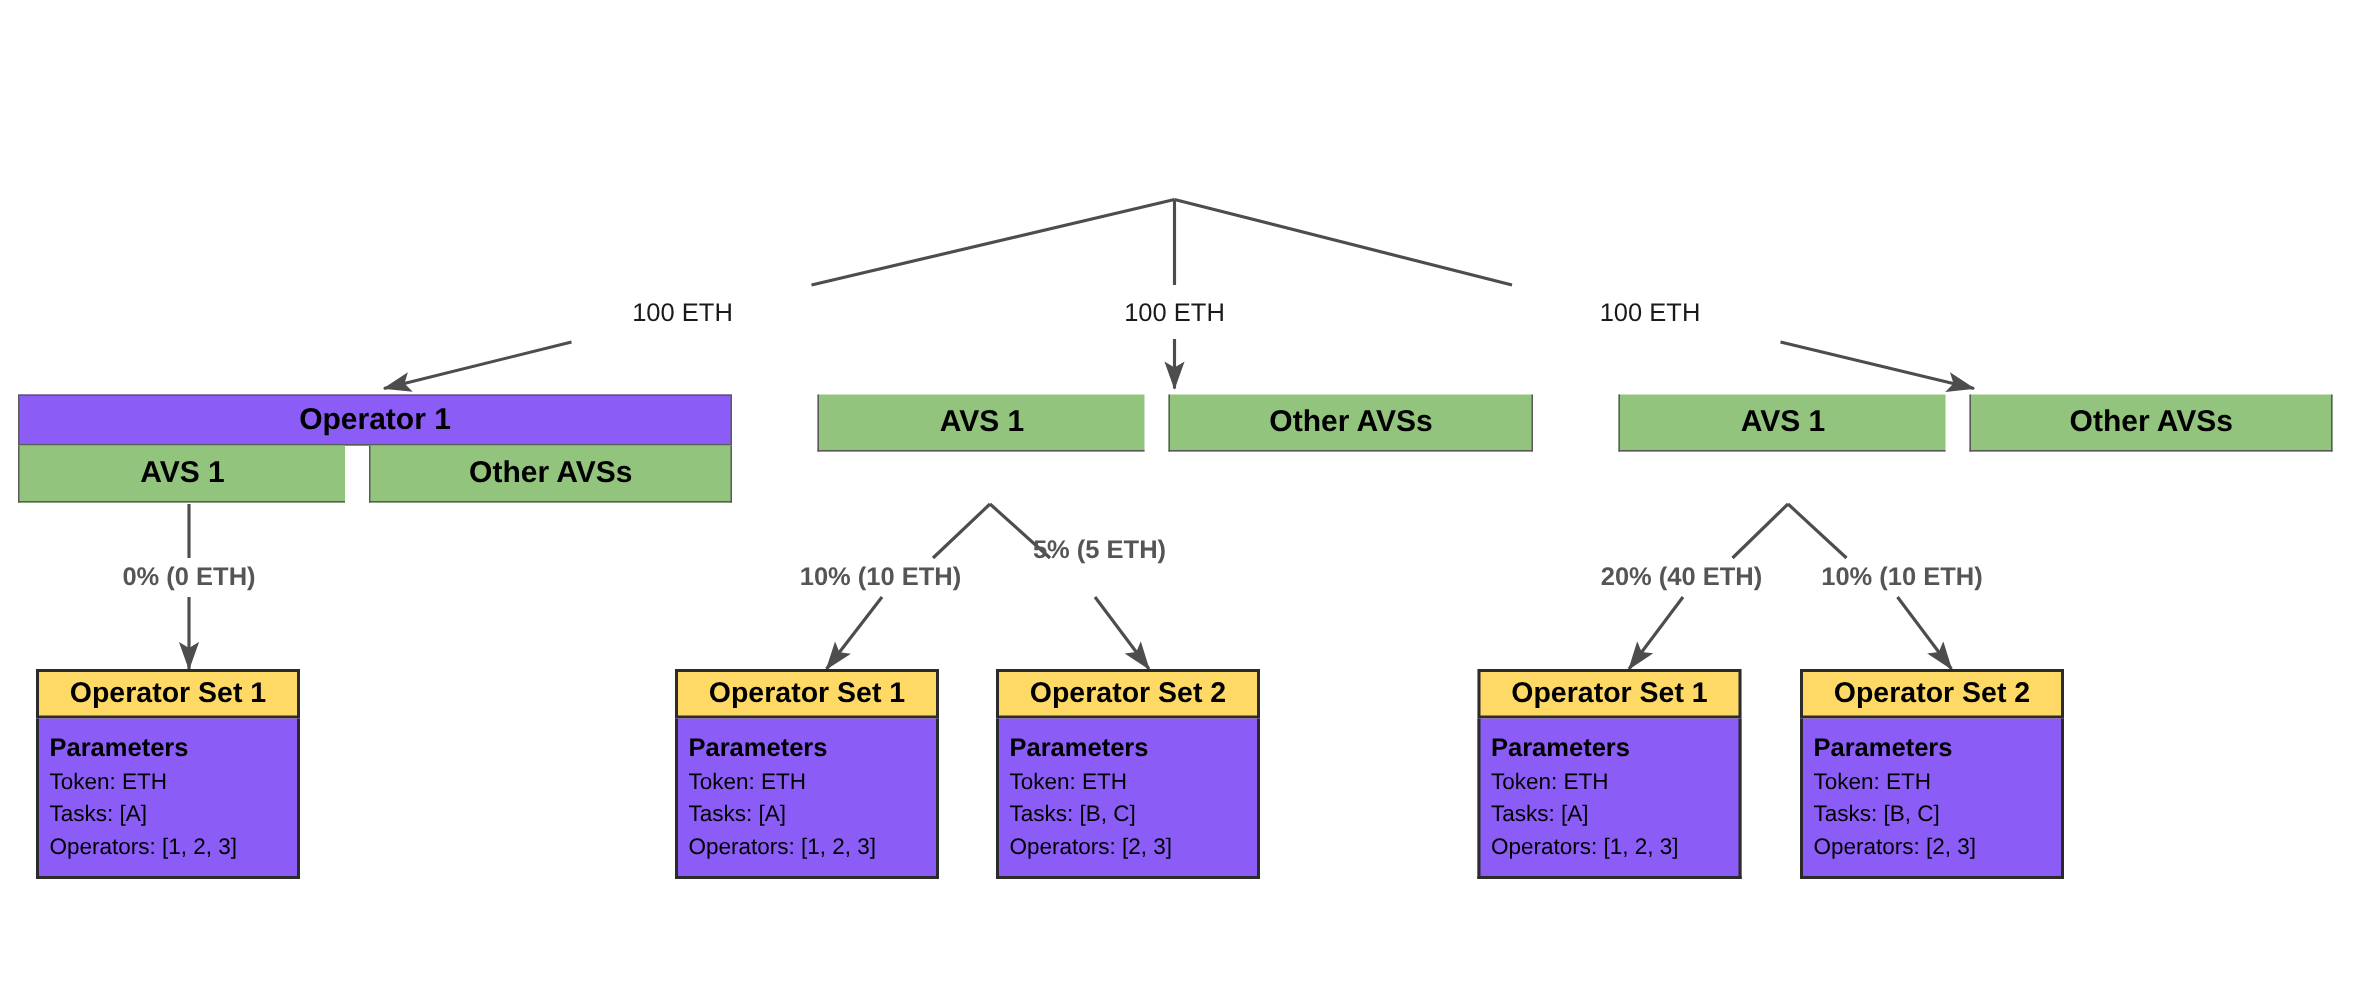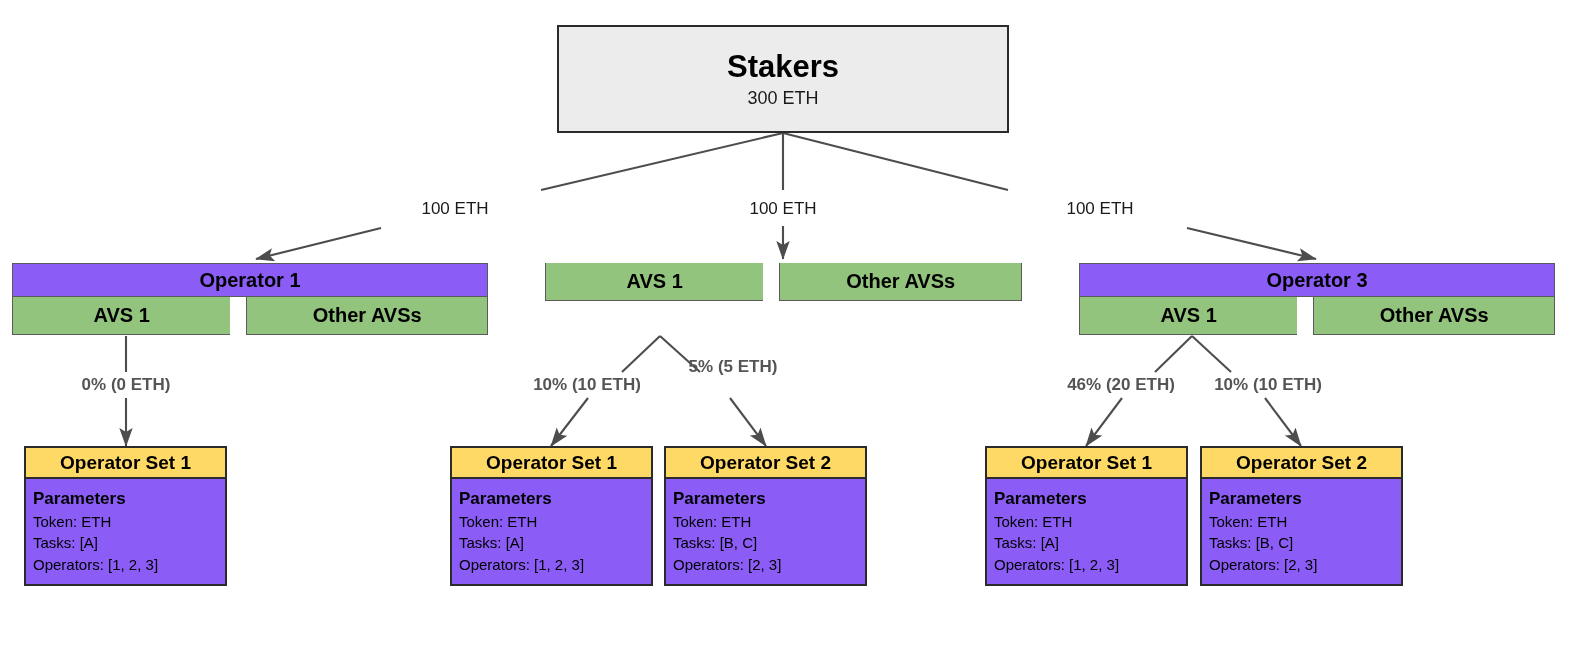--- a/index.html
+++ b/index.html
@@ -93,21 +93,21 @@
     color: #000000;
   }
   .op-avs-cell.first {
     border-right: none;
   }
 
   
   .opset {
     position: absolute;
     box-sizing: border-box;
-    width: 203px;
+    width: 176px;
   }
   .opset-header {
     height: 33px;
     background: #ffd966;
     border: 2px solid #2b2b2b;
     box-sizing: border-box;
     display: flex;
     align-items: center;
     justify-content: center;
     font-size: 19px;
@@ -185,24 +185,20 @@
     <path d="M730,398 L766,446" stroke="#4d4d4d" stroke-width="2.1" fill="none" marker-end="url(#ah)"></path>
 
     <g stroke="#4d4d4d" stroke-width="2.1" fill="none">
       <path d="M1192,336 L1155,372"></path>
       <path d="M1192,336 L1231,372"></path>
     </g>
     <path d="M1122,398 L1086,446" stroke="#4d4d4d" stroke-width="2.1" fill="none" marker-end="url(#ah)"></path>
     <path d="M1265,398 L1301,446" stroke="#4d4d4d" stroke-width="2.1" fill="none" marker-end="url(#ah)"></path>
   </svg>
 
-  <div class="stakers-box">
-    <div class="stakers-title">Stakers</div>
-    <div class="stakers-sub">300 ETH</div>
-  </div>
 
   <div class="edge-label" style="left:455px; top:199px;">100 ETH</div>
   <div class="edge-label" style="left:783px; top:199px;">100 ETH</div>
   <div class="edge-label" style="left:1100px; top:199px;">100 ETH</div>
 
   <div class="operator" style="left:12px; top:263px; width:476px;">
     <div class="op-header">Operator 1</div>
     <div class="op-avs-row">
       <div class="op-avs-cell first" style="width:226px;">AVS 1</div>
       <div class="op-avs-cell" style="width:250px;">Other AVSs</div>
@@ -210,33 +206,32 @@
   </div>
 
   <div class="operator" style="left:545px; top:263px; width:477px;">
     <div class="op-avs-row">
       <div class="op-avs-cell first" style="width:226px;">AVS 1</div>
       <div class="op-avs-cell" style="width:251px;">Other AVSs</div>
     </div>
   </div>
 
   <div class="operator" style="left:1079px; top:263px; width:476px;">
-    <div class="op-header">Operator 3</div>
     <div class="op-avs-row">
       <div class="op-avs-cell first" style="width:226px;">AVS 1</div>
       <div class="op-avs-cell" style="width:250px;">Other AVSs</div>
     </div>
   </div>
 
   <div class="edge-label pct" style="left:126px; top:375px;">0% (0 ETH)</div>
 
   <div class="edge-label pct" style="left:587px; top:375px;">10% (10 ETH)</div>
   <div class="edge-label pct" style="left:733px; top:357px;">5% (5 ETH)</div>
 
-  <div class="edge-label pct" style="left:1121px; top:375px;">46% (20 ETH)</div>
+  <div class="edge-label pct" style="left:1121px; top:375px;">20% (40 ETH)</div>
   <div class="edge-label pct" style="left:1268px; top:375px;">10% (10 ETH)</div>
 
   <div class="opset" style="left:24px; top:446px;">
     <div class="opset-header">Operator Set 1</div>
     <div class="opset-body">
       <div class="param-title">Parameters</div>
       <div class="param-line">Token: ETH</div>
       <div class="param-line">Tasks: [A]</div>
       <div class="param-line">Operators: [1, 2, 3]</div>
     </div>

